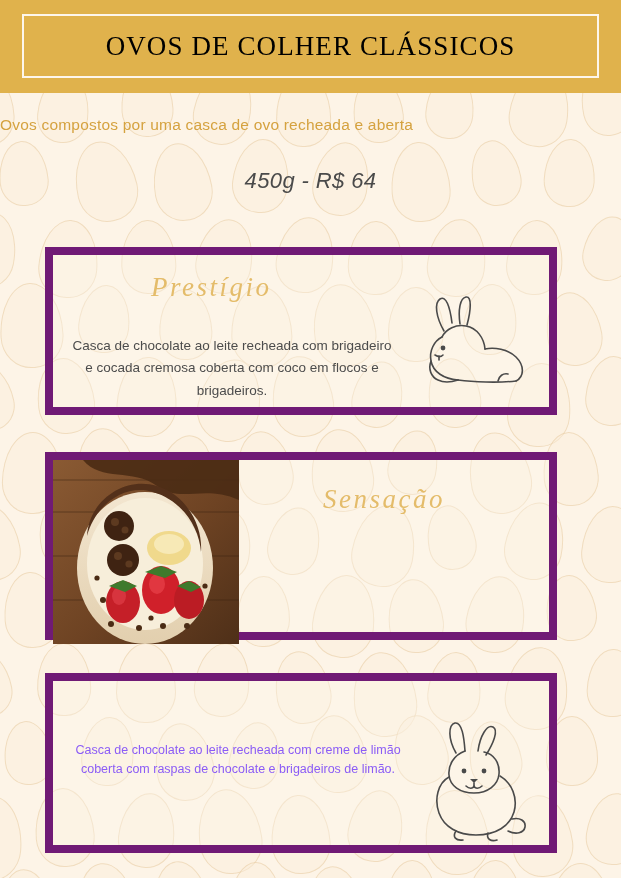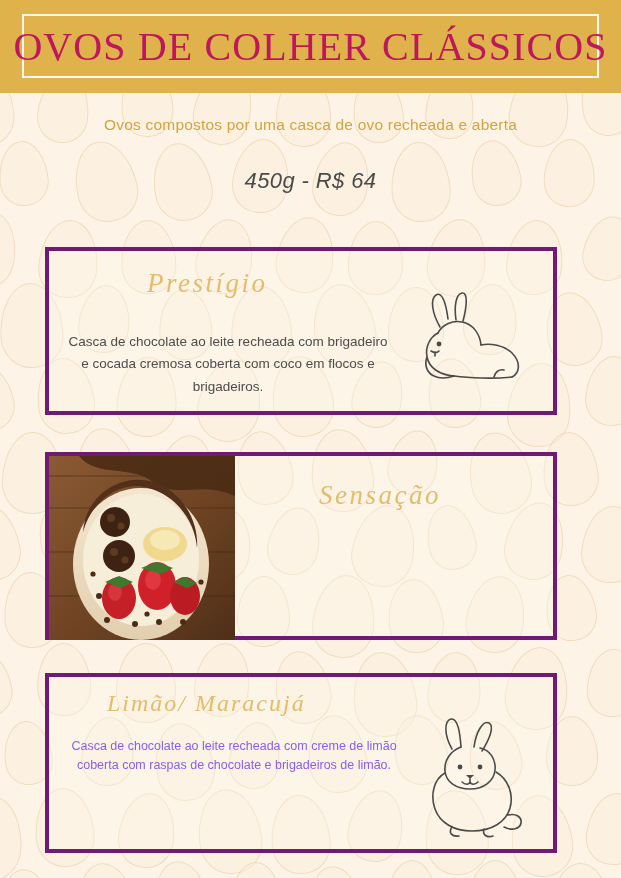--- a/index.html
+++ b/index.html
@@ -54,33 +54,33 @@
     width: 577px;
     height: 64px;
     border: 2px solid #fdf6ec;
     box-sizing: border-box;
     display: flex;
     align-items: center;
     justify-content: center;
   }
   .header-title {
     font-family: "Liberation Serif", serif;
-    font-size: 40px;
+    font-size: 27px;
     letter-spacing: 1.1px;
-    color: #be185d;
+    color: #000000;
     white-space: nowrap;
   }
 
   
   .subtitle {
     position: absolute;
     top: 116px;
     left: 0;
     width: 621px;
-    text-align: center;
+    text-align: left;
     font-size: 15.5px;
     color: #d5a23f;
     letter-spacing: .2px;
   }
 
   
   .prices {
     position: absolute;
     top: 168px;
     left: 0;
@@ -91,21 +91,21 @@
     font-style: italic;
     font-size: 22px;
     color: #4a4a4a;
     letter-spacing: .4px;
   }
   .price-item { white-space: nowrap; }
 
   
   .card {
     position: absolute;
-    border: 4px solid #701a75;
+    border: 8px solid #701a75;
     box-sizing: border-box;
     background: rgba(253, 246, 236, 0.35);
   }
 
   
   .card-1 { top: 247px; left: 45px; width: 512px; height: 168px; }
   .card-1 .script-title {
     position: absolute;
     top: 17px;
     left: 98px;
@@ -425,21 +425,20 @@
             <circle cx="44" cy="118" r="2.6"></circle>
           <circle cx="152" cy="126" r="2.6"></circle>
             <circle cx="98" cy="158" r="2.6"></circle>
         </g>
       </svg>
     </div>
     <div class="script-title">Sensação</div>
   </div>
 
   <div class="card card-3">
-    <div class="script-title">Limão/ Maracujá</div>
     <div class="desc-a">Casca de chocolate ao leite recheada com creme de limão coberta com raspas de chocolate e brigadeiros de limão.</div>
     <svg class="bunny-2" viewBox="0 0 140 125">
       <g fill="none" stroke="#4a4a4a" stroke-width="1.6" stroke-linecap="round" stroke-linejoin="round">
         <path d="M48 34 C40 20 40 6 47 4 C54 3 56 18 57 32"></path>
         <path d="M70 32 C72 17 79 5 85 8 C91 11 85 25 78 36"></path>
         <path d="M57 32 C46 36 40 46 41 56 C42 67 52 74 66 74 C80 74 90 66 91 55 C92 44 86 35 76 33"></path>
         <path d="M41 58 C30 64 26 80 31 94 C36 108 50 116 68 116 C88 116 102 107 106 93 C110 79 104 64 92 57"></path>
         <circle cx="56" cy="52" r="2.4" fill="#4a4a4a" stroke="none"></circle>
         <circle cx="76" cy="52" r="2.4" fill="#4a4a4a" stroke="none"></circle>
         <path d="M62 60 L70 60 L66 64 Z" fill="#4a4a4a" stroke="none"></path>

